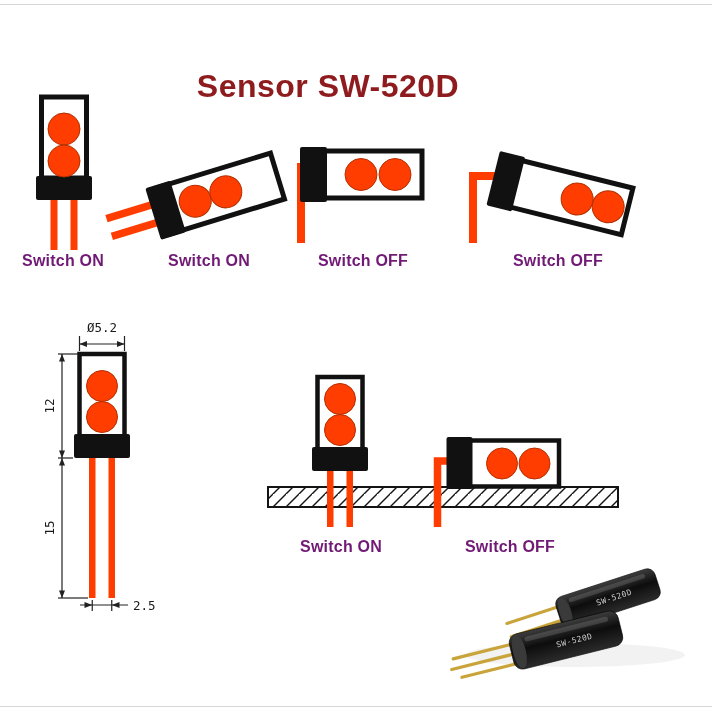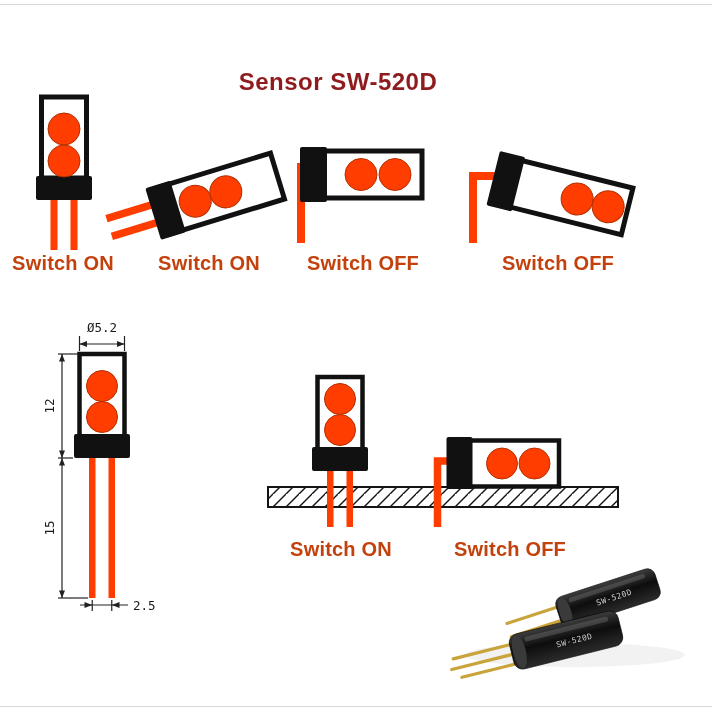--- a/index.html
+++ b/index.html
@@ -6,32 +6,32 @@
   .canvas{
     position:relative;
     width:712px;height:712px;
     background:#ffffff;
     overflow:hidden;
     font-family:"Liberation Sans", sans-serif;
   }
   .frame-line{position:absolute;left:0;right:0;height:1px;background:#d7d7d7;}
   .page-title{
     position:absolute;
-    left:338px;top:68px;
+    left:328px;top:68px;
     transform:translateX(-50%);
-    font-size:24px;font-weight:700;
+    font-size:32px;font-weight:700;
     letter-spacing:.5px;
     color:#8E1B1E;
     white-space:nowrap;
   }
   .lbl{
     position:absolute;
     transform:translateX(-50%);
-    font-size:20px;font-weight:700;
-    color:#c2410c;
+    font-size:16px;font-weight:700;
+    color:#701a75;
     white-space:nowrap;
     letter-spacing:.2px;
   }
   svg{position:absolute;left:0;top:0;}
   .dimtxt{
     font-family:"DejaVu Sans Mono", monospace;
     font-size:12.5px;
     fill:#1a1a1a;
   }
   .marking{

